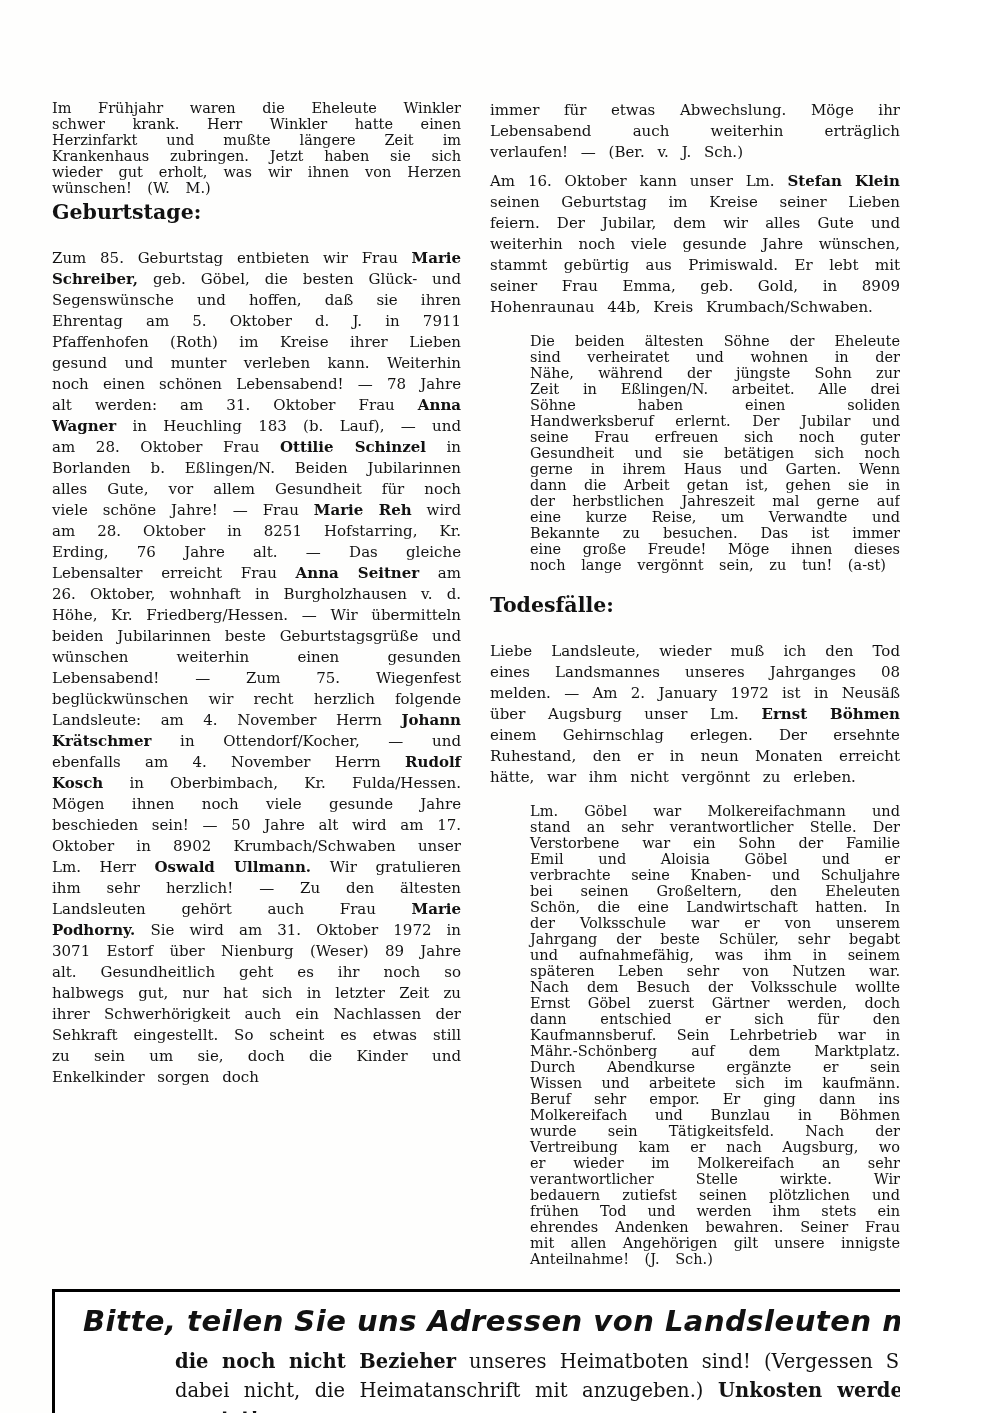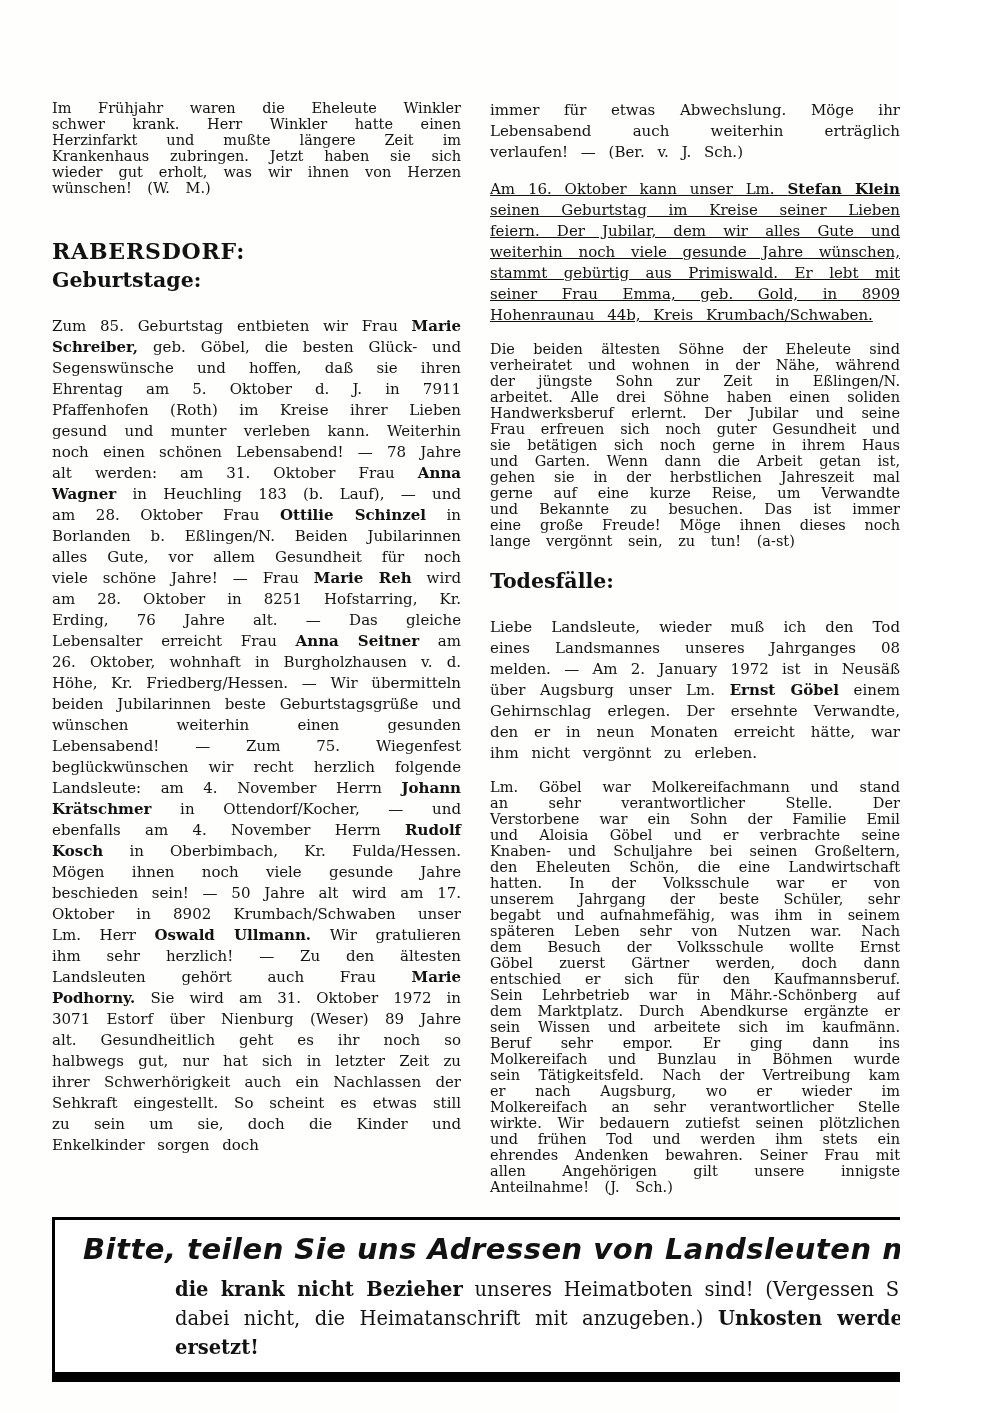--- a/index.html
+++ b/index.html
@@ -25,22 +25,22 @@
   .small { font-size: 14.5px; line-height: 16px;   word-spacing: 11px; }
   b { font-weight: 700; }
 
   h2, h3 { font-weight: 700; margin: 0; }
   h2 { font-size: 22px;   letter-spacing: 0.8px; }
   h3 { font-size: 20.5px; }
 
   .mt-heading1 { margin-top: 42px; }
   .mt-heading2 { margin-top: 4px; }
   .mt-para     { margin-top: 24px; }
-  .mt-tight    { margin-top: 16px; text-decoration: underline;  }
-  .mt-block    { margin-top: 15px; }
+  .mt-tight    { margin-top: 8px;  }
+  .mt-block    { margin-top: 15px; margin-left: 40px; }
   .mt-section  { margin-top: 20px; }
 
   .banner {
     box-sizing: border-box;
     margin: 22px 0 0 52px;
     width: 898px;
     border: 3px solid #000;
     border-right-width: 9px;
     border-bottom-width: 10px;
     padding: 12px 24px 10px 28px;
@@ -66,41 +66,40 @@
 </head>
 <body>
 
 <div class="sheet">
 
   <div class="columns">
 
     <div class="col-left">
       <p class="small">Im Frühjahr waren die Eheleute Winkler schwer krank. Herr Winkler hatte einen Herzinfarkt und mußte längere Zeit im Krankenhaus zubringen. Jetzt haben sie sich wieder gut erholt, was wir ihnen von Herzen wünschen! (W. M.)</p>
 
-      <h2 class="mt-heading1">RABERSDORF:</h2>
 
       <h3 class="mt-heading2">Geburtstage:</h3>
 
       <p class="body mt-para"><span>Zum 85. Geburtstag entbieten wir Frau </span><b>Marie Schreiber,</b><span> geb. Göbel, die besten Glück- und Segenswünsche und hoffen, daß sie ihren Ehrentag am 5. Oktober d. J. in 7911 Pfaffenhofen (Roth) im Kreise ihrer Lieben gesund und munter verleben kann. Weiterhin noch einen schönen Lebensabend! — 78 Jahre alt werden: am 31. Oktober Frau </span><b>Anna Wagner</b><span> in Heuchling 183 (b. Lauf), — und am 28. Oktober Frau </span><b>Ottilie Schinzel</b><span> in Borlanden b. Eßlingen/N. Beiden Jubilarinnen alles Gute, vor allem Gesundheit für noch viele schöne Jahre! — Frau </span><b>Marie Reh</b><span> wird am 28. Oktober in 8251 Hofstarring, Kr. Erding, 76 Jahre alt. — Das gleiche Lebensalter erreicht Frau </span><b>Anna Seitner</b><span> am 26. Oktober, wohnhaft in Burgholzhausen v. d. Höhe, Kr. Friedberg/Hessen. — Wir übermitteln beiden Jubilarinnen beste Geburtstagsgrüße und wünschen weiterhin einen gesunden Lebensabend! — Zum 75. Wiegenfest beglückwünschen wir recht herzlich folgende Landsleute: am 4. November Herrn </span><b>Johann Krätschmer</b><span> in Ottendorf/Kocher, — und ebenfalls am 4. November Herrn </span><b>Rudolf Kosch</b><span> in Oberbimbach, Kr. Fulda/Hessen. Mögen ihnen noch viele gesunde Jahre beschieden sein! — 50 Jahre alt wird am 17. Oktober in 8902 Krumbach/Schwaben unser Lm. Herr </span><b>Oswald Ullmann.</b><span> Wir gratulieren ihm sehr herzlich! — Zu den ältesten Landsleuten gehört auch Frau </span><b>Marie Podhorny.</b><span> Sie wird am 31. Oktober 1972 in 3071 Estorf über Nienburg (Weser) 89 Jahre alt. Gesundheitlich geht es ihr noch so halbwegs gut, nur hat sich in letzter Zeit zu ihrer Schwerhörigkeit auch ein Nachlassen der Sehkraft eingestellt. So scheint es etwas still zu sein um sie, doch die Kinder und Enkelkinder sorgen doch</span></p>
     </div>
 
     <div class="col-right">
       <p class="body">immer für etwas Abwechslung. Möge ihr Lebensabend auch weiterhin erträglich verlaufen! — (Ber. v. J. Sch.)</p>
 
       <p class="body mt-tight"><span>Am 16. Oktober kann unser Lm. </span><b>Stefan Klein</b><span> seinen Geburtstag im Kreise seiner Lieben feiern. Der Jubilar, dem wir alles Gute und weiterhin noch viele gesunde Jahre wünschen, stammt gebürtig aus Primiswald. Er lebt mit seiner Frau Emma, geb. Gold, in 8909 Hohenraunau 44b, Kreis Krumbach/Schwaben.</span></p>
 
       <p class="small mt-block">Die beiden ältesten Söhne der Eheleute sind verheiratet und wohnen in der Nähe, während der jüngste Sohn zur Zeit in Eßlingen/N. arbeitet. Alle drei Söhne haben einen soliden Handwerksberuf erlernt. Der Jubilar und seine Frau erfreuen sich noch guter Gesundheit und sie betätigen sich noch gerne in ihrem Haus und Garten. Wenn dann die Arbeit getan ist, gehen sie in der herbstlichen Jahreszeit mal gerne auf eine kurze Reise, um Verwandte und Bekannte zu besuchen. Das ist immer eine große Freude! Möge ihnen dieses noch lange vergönnt sein, zu tun! (a-st)</p>
 
       <h3 class="mt-section">Todesfälle:</h3>
 
-      <p class="body mt-para"><span>Liebe Landsleute, wieder muß ich den Tod eines Landsmannes unseres Jahrganges 08 melden. — Am 2. January 1972 ist in Neusäß über Augsburg unser Lm. </span><b>Ernst Göbel</b><span> einem Gehirnschlag erlegen. Der ersehnte Verwandte, den er in neun Monaten erreicht hätte, war ihm nicht vergönnt zu erleben.</span></p>
+      <p class="body mt-para"><span>Liebe Landsleute, wieder muß ich den Tod eines Landsmannes unseres Jahrganges 08 melden. — Am 2. January 1972 ist in Neusäß über Augsburg unser Lm. </span><b>Ernst Böhmen</b><span> einem Gehirnschlag erlegen. Der ersehnte Ruhestand, den er in neun Monaten erreicht hätte, war ihm nicht vergönnt zu erleben.</span></p>
 
       <p class="small mt-block">Lm. Göbel war Molkereifachmann und stand an sehr verantwortlicher Stelle. Der Verstorbene war ein Sohn der Familie Emil und Aloisia Göbel und er verbrachte seine Knaben- und Schuljahre bei seinen Großeltern, den Eheleuten Schön, die eine Landwirtschaft hatten. In der Volksschule war er von unserem Jahrgang der beste Schüler, sehr begabt und aufnahmefähig, was ihm in seinem späteren Leben sehr von Nutzen war. Nach dem Besuch der Volksschule wollte Ernst Göbel zuerst Gärtner werden, doch dann entschied er sich für den Kaufmannsberuf. Sein Lehrbetrieb war in Mähr.-Schönberg auf dem Marktplatz. Durch Abendkurse ergänzte er sein Wissen und arbeitete sich im kaufmänn. Beruf sehr empor. Er ging dann ins Molkereifach und Bunzlau in Böhmen wurde sein Tätigkeitsfeld. Nach der Vertreibung kam er nach Augsburg, wo er wieder im Molkereifach an sehr verantwortlicher Stelle wirkte. Wir bedauern zutiefst seinen plötzlichen und frühen Tod und werden ihm stets ein ehrendes Andenken bewahren. Seiner Frau mit allen Angehörigen gilt unsere innigste Anteilnahme! (J. Sch.)</p>
     </div>
 
   </div>
 
   <div class="banner">
     <div class="banner-headline">Bitte, teilen Sie uns Adressen von Landsleuten mit,</div>
-    <div class="banner-body"><b>die krank nicht Bezieher</b><span> unseres Heimatboten sind! (Vergessen Sie dabei nicht, die Heimatanschrift mit anzugeben.) </span><b>Unkosten werden ersetzt!</b></div>
+    <div class="banner-body"><b>die noch nicht Bezieher</b><span> unseres Heimatboten sind! (Vergessen Sie dabei nicht, die Heimatanschrift mit anzugeben.) </span><b>Unkosten werden ersetzt!</b></div>
   </div>
 
 </div>
 
 </body></html>

